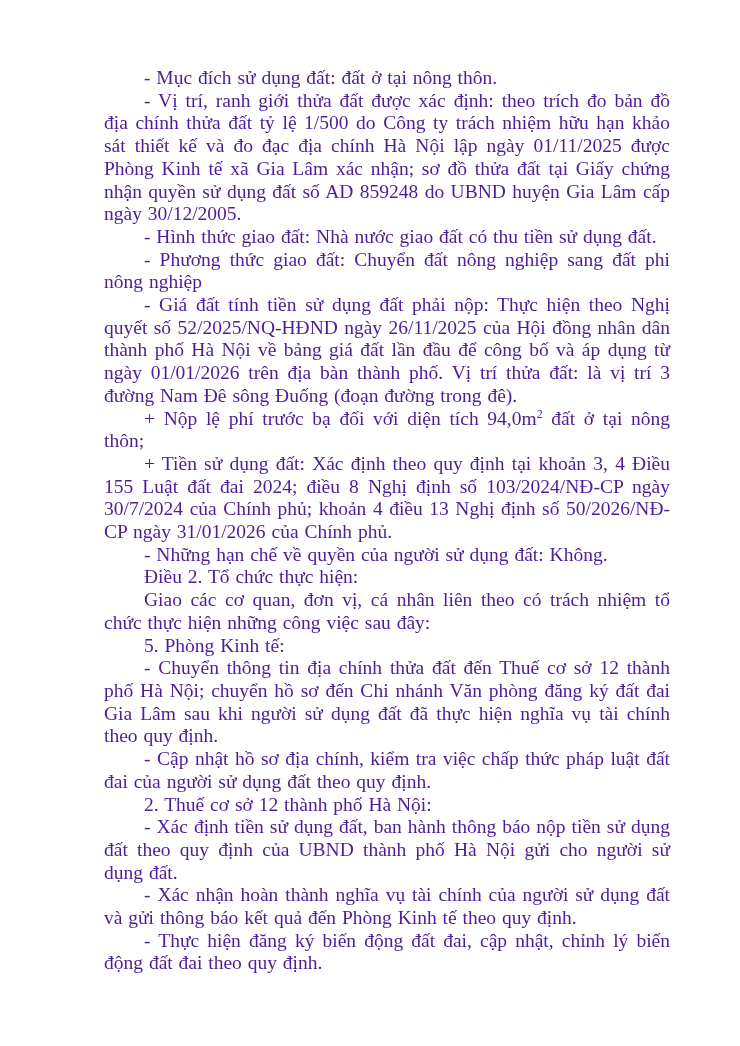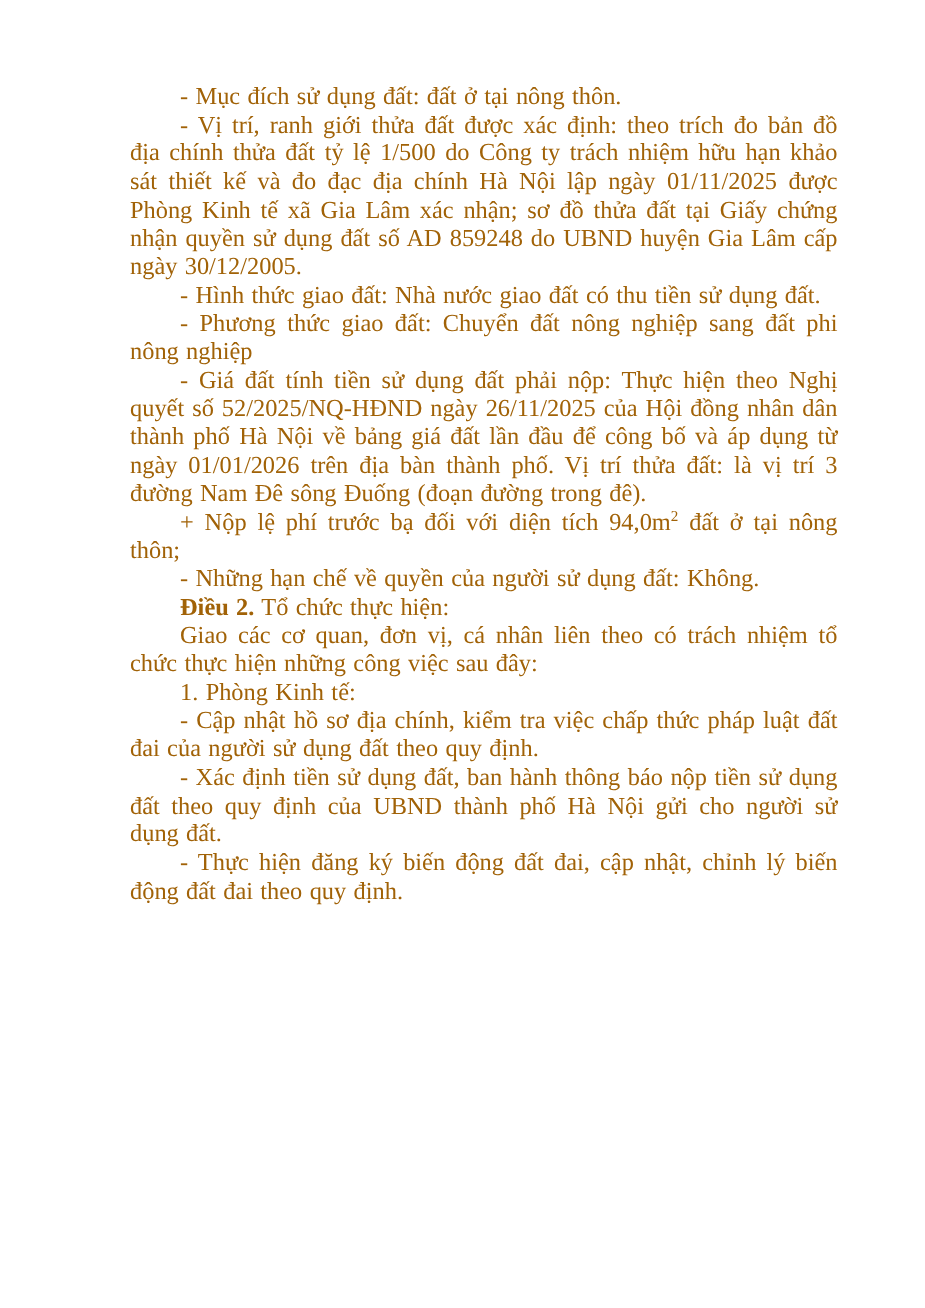--- a/index.html
+++ b/index.html
@@ -18,45 +18,49 @@
     top: 67px;
     left: 104px;
     width: 566px;
   }
   p.para {
     margin: 0;
     padding: 0;
     font-family: "Liberation Serif", "DejaVu Serif", serif;
     font-size: 19.5px;
     line-height: 22.7px;
-    color: #a16207;
+    color: #4c1d95;
     text-align: justify;
     text-indent: 40px;
     word-spacing: 1px;
   }
   p.para b {
-    font-weight: bold;
+    font-weight: normal;
     margin-top: 40px;
   }
   p.para sup {
     font-size: 0.62em;
     line-height: 0;
     vertical-align: super;
   }
 </style>
 </head>
 <body>
 
 <div class="doc-page">
     <p class="para"><span>- Mục đích sử dụng đất: đất ở tại nông thôn.</span></p>
     <p class="para"><span>- Vị trí, ranh giới thửa đất được xác định: theo trích đo bản đồ địa chính thửa đất tỷ lệ 1/500 do Công ty trách nhiệm hữu hạn khảo sát thiết kế và đo đạc địa chính Hà Nội lập ngày 01/11/2025 được Phòng Kinh tế xã Gia Lâm xác nhận; sơ đồ thửa đất tại Giấy chứng nhận quyền sử dụng đất số AD 859248 do UBND huyện Gia Lâm cấp ngày 30/12/2005.</span></p>
     <p class="para"><span>- Hình thức giao đất: Nhà nước giao đất có thu tiền sử dụng đất.</span></p>
     <p class="para"><span>- Phương thức giao đất: Chuyển đất nông nghiệp sang đất phi nông nghiệp</span></p>
     <p class="para"><span>- Giá đất tính tiền sử dụng đất phải nộp: Thực hiện theo Nghị quyết số 52/2025/NQ-HĐND ngày 26/11/2025 của Hội đồng nhân dân thành phố Hà Nội về bảng giá đất lần đầu để công bố và áp dụng từ ngày 01/01/2026 trên địa bàn thành phố. Vị trí thửa đất: là vị trí 3 đường Nam Đê sông Đuống (đoạn đường trong đê).</span></p>
     <p class="para"><span>+ Nộp lệ phí trước bạ đối với diện tích 94,0m</span><sup>2</sup><span> đất ở tại nông thôn;</span></p>
+    <p class="para"><span>+ Tiền sử dụng đất: Xác định theo quy định tại khoản 3, 4 Điều 155 Luật đất đai 2024; điều 8 Nghị định số 103/2024/NĐ-CP ngày 30/7/2024 của Chính phủ; khoản 4 điều 13 Nghị định số 50/2026/NĐ-CP ngày 31/01/2026 của Chính phủ.</span></p>
     <p class="para"><span>- Những hạn chế về quyền của người sử dụng đất: Không.</span></p>
     <p class="para"><b>Điều 2.</b><span> Tổ chức thực hiện:</span></p>
     <p class="para"><span>Giao các cơ quan, đơn vị, cá nhân liên theo có trách nhiệm tổ chức thực hiện những công việc sau đây:</span></p>
-    <p class="para"><span>1. Phòng Kinh tế:</span></p>
+    <p class="para"><span>5. Phòng Kinh tế:</span></p>
+    <p class="para"><span>- Chuyển thông tin địa chính thửa đất đến Thuế cơ sở 12 thành phố Hà Nội; chuyển hồ sơ đến Chi nhánh Văn phòng đăng ký đất đai Gia Lâm sau khi người sử dụng đất đã thực hiện nghĩa vụ tài chính theo quy định.</span></p>
     <p class="para"><span>- Cập nhật hồ sơ địa chính, kiểm tra việc chấp thức pháp luật đất đai của người sử dụng đất theo quy định.</span></p>
+    <p class="para"><span>2. Thuế cơ sở 12 thành phố Hà Nội:</span></p>
     <p class="para"><span>- Xác định tiền sử dụng đất, ban hành thông báo nộp tiền sử dụng đất theo quy định của UBND thành phố Hà Nội gửi cho người sử dụng đất.</span></p>
+    <p class="para"><span>- Xác nhận hoàn thành nghĩa vụ tài chính của người sử dụng đất và gửi thông báo kết quả đến Phòng Kinh tế theo quy định.</span></p>
     <p class="para"><span>- Thực hiện đăng ký biến động đất đai, cập nhật, chỉnh lý biến động đất đai theo quy định.</span></p>
   </div>
 
 </body></html>

